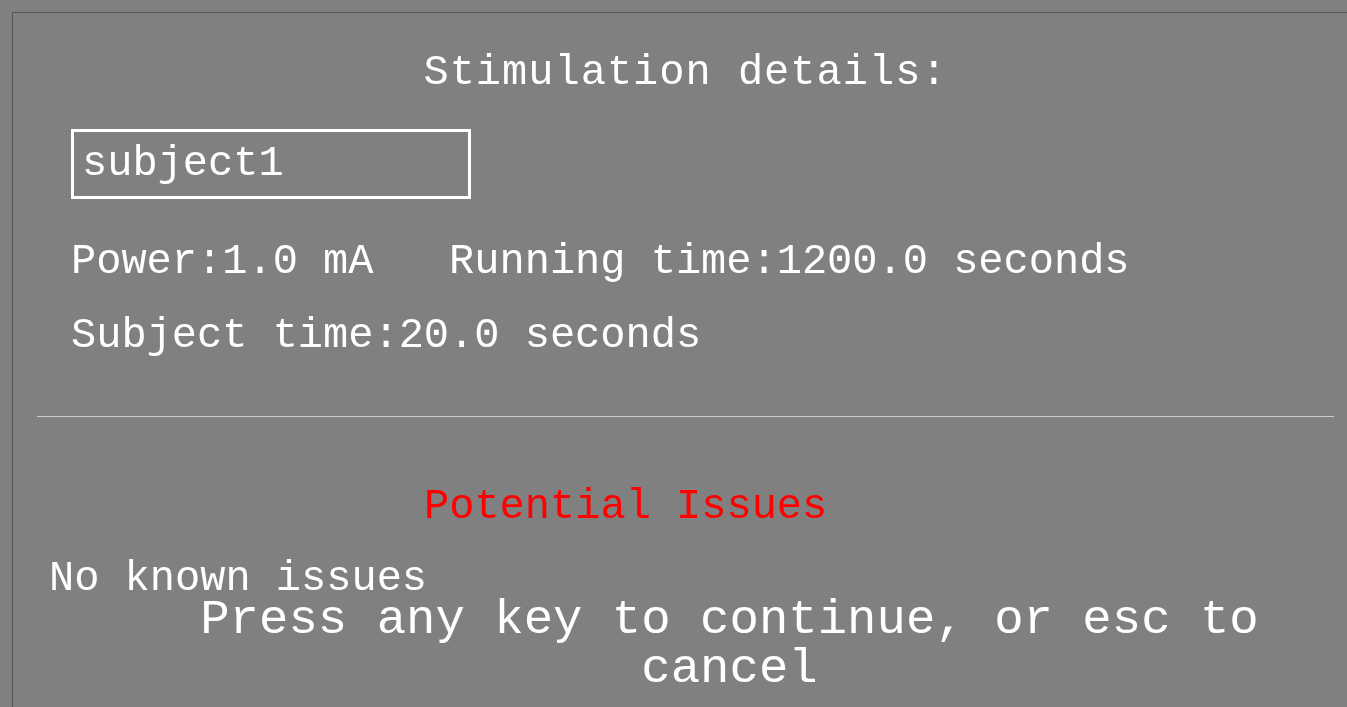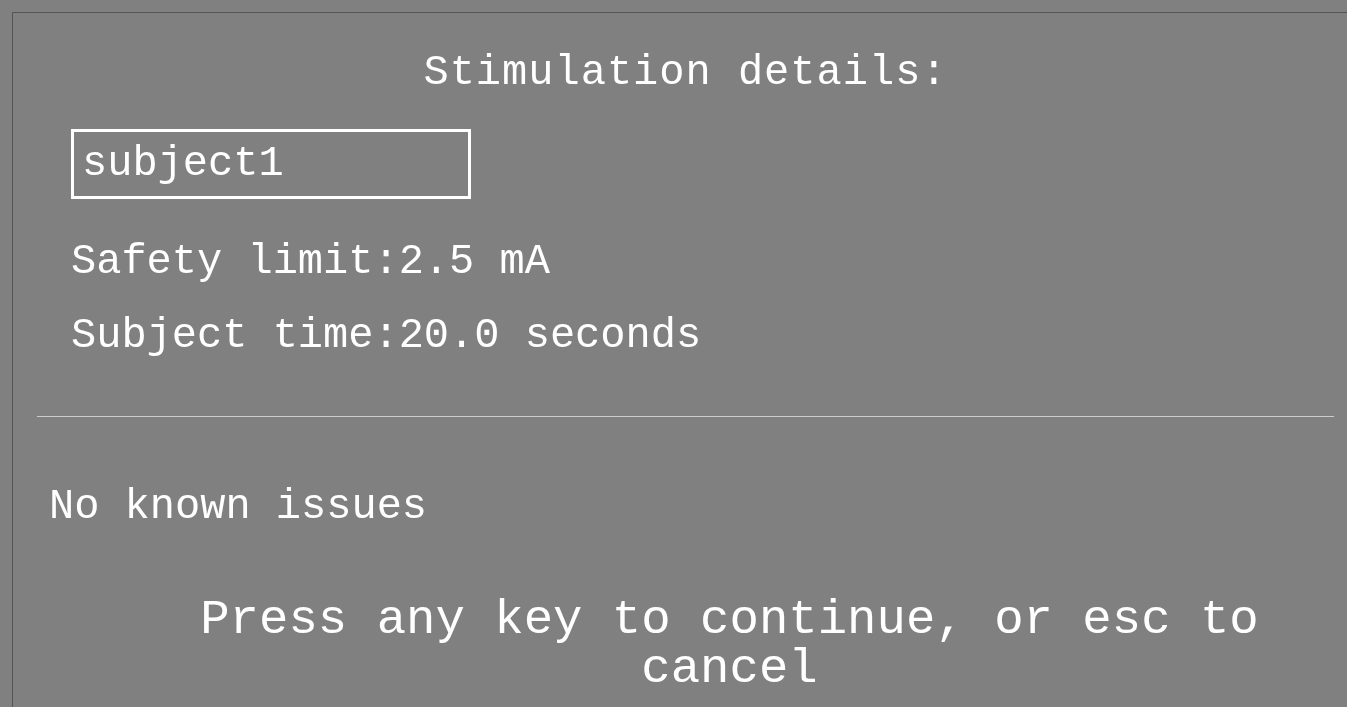--- a/index.html
+++ b/index.html
@@ -91,25 +91,26 @@
 </head>
 <body>
 <div class="container">
 
   <div class="header">Stimulation details:</div>
 
   <div class="details-section">
     <div class="subject-row">
       <input class="subject-input" type="text" value="subject1" style="">
     </div>
-    <div class="param-line">Safety limit:2.5 mA</div>
+    <div class="param-line">Power:1.0 mA   Running time:1200.0 seconds</div>
     <div class="param-line">Subject time:20.0 seconds</div>
   </div>
 
   <hr class="divider">
 
   <div class="issues-section">
+    <div class="issues-header">Potential Issues</div>
     <div class="issues-body">No known issues</div>
   </div>
 
   <div class="footer-prompt">Press any key to continue, or esc to cancel</div>
 
 </div>
 
 </body></html>

